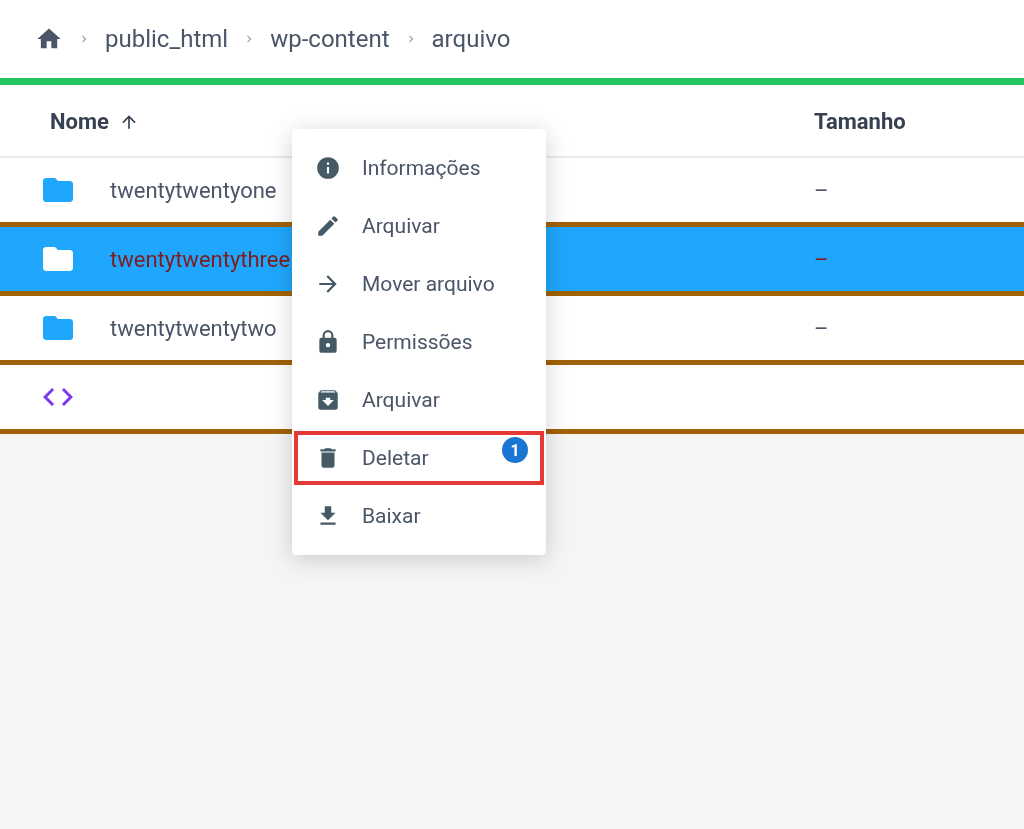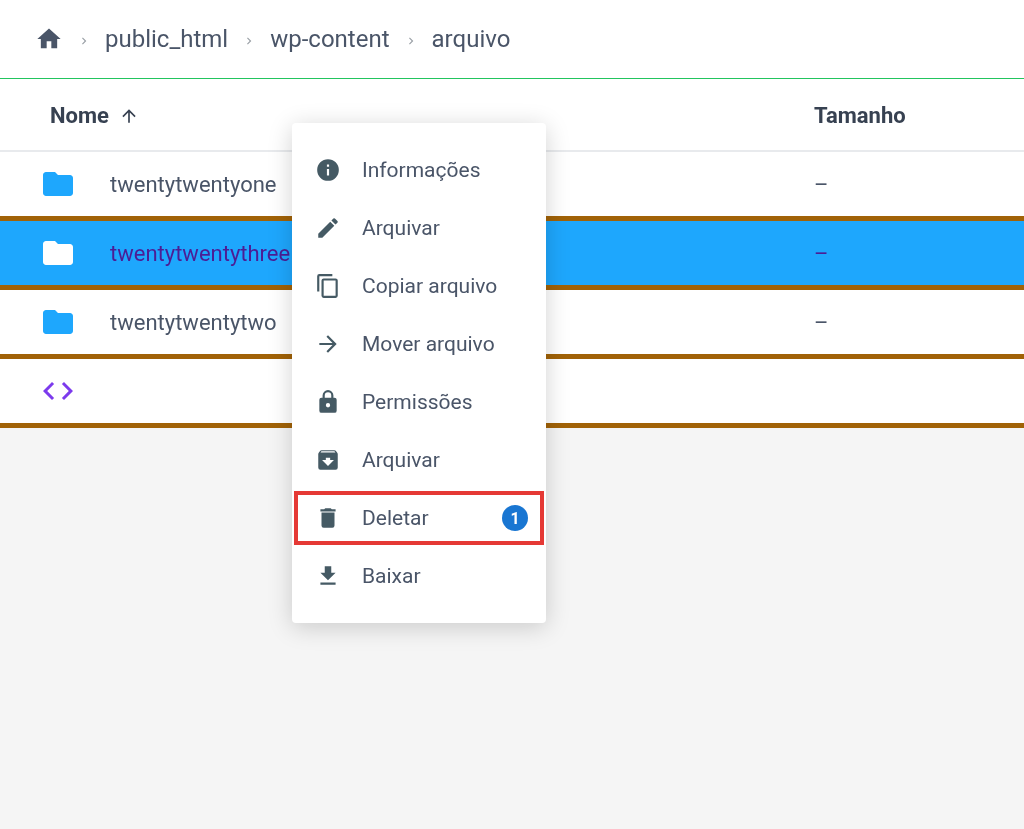--- a/index.html
+++ b/index.html
@@ -10,26 +10,26 @@
       width: 1024px;
       height: 829px;
       overflow: hidden;
     }
     .container {
       background: #fff;
       margin: 0;
     }
     .breadcrumb {
       display: flex;
-      align-items: flex-end;
+      align-items: center;
       padding: 25px 35px 25px 35px;
       gap: 14px;
       font-size: 24px;
       color: #4a5568;
-      border-bottom: 1px solid #22c55e;
+      border-bottom: 7px solid #22c55e;
     }
     .breadcrumb .sep {
       color: #9aa0a6;
       font-size: 20px;
     }
     .breadcrumb-item {
       color: #4a5568;
       cursor: pointer;
     }
     .home-icon svg { width: 28px; height: 28px; display: block; }
@@ -54,38 +54,38 @@
       cursor: pointer;
     }
     .row .icon-cell { width: 70px; display: flex; align-items: center; }
     .row .name-cell { flex: 1; color: #4a5568; }
     .row .size-cell { width: 160px; color: #4a5568; }
     .row.selected {
       background: #1ea7fd;
       color: #fff;
     }
     .row.selected .name-cell,
-    .row.selected .size-cell { color: #4c1d95; }
+    .row.selected .size-cell { color: #7f1d1d; }
     .folder-icon svg { width: 36px; height: 36px; display: block; }
     .code-icon svg { width: 36px; height: 36px; display: block; }
     .row.selected .folder-icon path { fill: #fff; }
     .table-wrap {
       position: relative;
       background: #f5f5f5;
     }
     .rows-bg { background: #fff; }
     .context-menu {
       position: absolute;
       left: 292px;
       top: -29px;
       width: 254px;
       background: #fff;
       box-shadow: 0 4px 24px rgba(0,0,0,0.18);
       border-radius: 4px;
-      padding: 18px 0;
+      padding: 10px 0;
       z-index: 10;
     }
     .menu-item {
       display: flex;
       align-items: center;
       padding: 16px 22px;
       gap: 20px;
       font-size: 21px;
       color: #4a5568;
       cursor: pointer;
@@ -222,28 +222,20 @@
 
       <div class="menu-item">
         <span class="mi-icon">
           <svg viewBox="0 0 24 24">
               <path fill="#455a64" d="M3 17.25V21h3.75L17.81 9.94l-3.75-3.75L3 17.25zM20.71 7.04a1 1 0 000-1.41l-2.34-2.34a1 1 0 00-1.41 0l-1.83 1.83 3.75 3.75 1.83-1.83z"></path>
             </svg>
         </span>
         <span>Arquivar</span>
       </div>
 
-      <div class="menu-item">
-        <span class="mi-icon">
-          <svg viewBox="0 0 24 24">
-              <path fill="#455a64" d="M16 1H4a2 2 0 00-2 2v14h2V3h12V1zm3 4H8a2 2 0 00-2 2v14a2 2 0 002 2h11a2 2 0 002-2V7a2 2 0 00-2-2zm0 16H8V7h11v14z"></path>
-            </svg>
-        </span>
-        <span>Copiar arquivo</span>
-      </div>
 
       <div class="menu-item">
         <span class="mi-icon">
           <svg viewBox="0 0 24 24">
               <path fill="#455a64" d="M12 4l-1.41 1.41L16.17 11H4v2h12.17l-5.58 5.59L12 20l8-8z"></path>
             </svg>
         </span>
         <span>Mover arquivo</span>
       </div>
 

